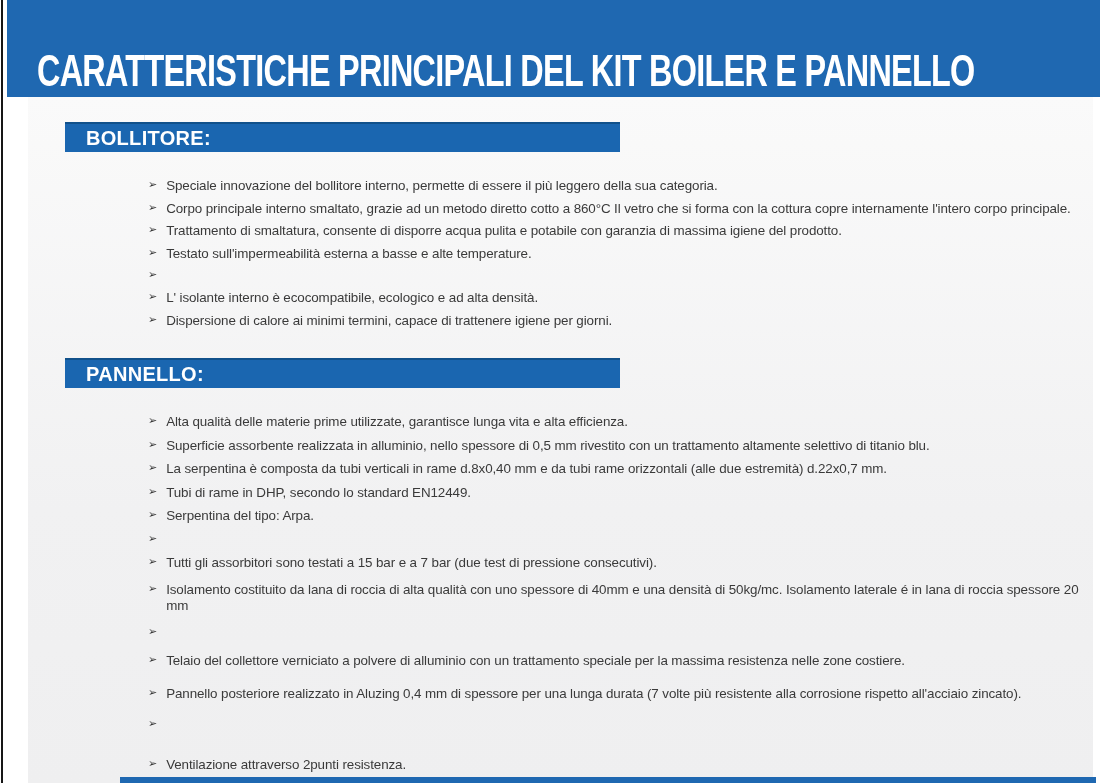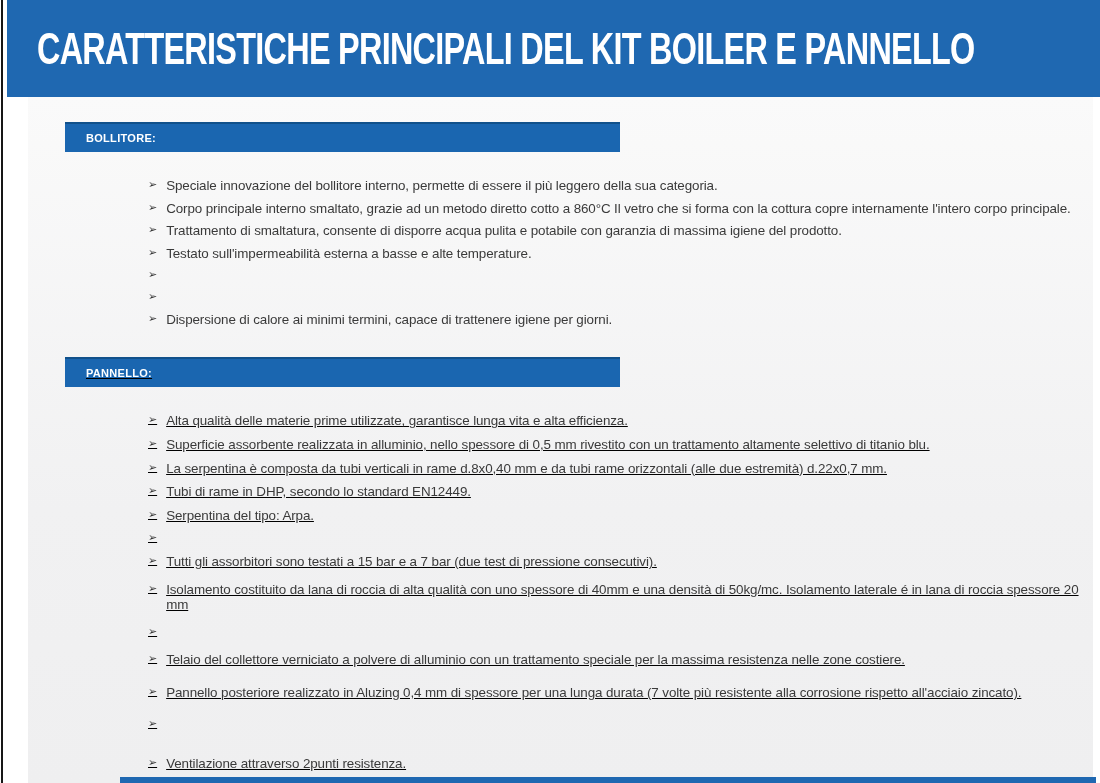--- a/index.html
+++ b/index.html
@@ -9,42 +9,42 @@
     font-family:"Liberation Sans", sans-serif;
     position:relative; overflow:hidden;
   }
   .left-rule {
     position:absolute; left:1px; top:0; width:2px; height:783px;
     background:#161616;
   }
   .banner {
     position:absolute; top:0; left:7px; right:0; height:97px;
     background:#1f68b1;
-    display:flex; align-items:center;
+    display:flex; align-items:flex-end;
   }
   .banner h1 {
     margin:0 0 0 30px;
     color:#ffffff;
     font-size:45px; font-weight:bold;
     letter-spacing:-1px; white-space:nowrap;
     transform:scaleX(0.72); transform-origin:left center;
   }
   .card {
     position:absolute; top:97px; left:28px; width:1065px; bottom:0;
     background:linear-gradient(180deg, #fafafa 0%, #f1f1f2 60%, #efeff0 100%);
   }
   .section-bar {
     margin-left:37px; width:555px; height:30px;
     background:#1a66b0; border-top:2px solid #11518b;
     box-sizing:border-box;
     display:flex; align-items:center; padding-left:21px;
-    color:#ffffff; font-size:11px; font-weight:bold; letter-spacing:0.3px;
+    color:#ffffff; font-size:20px; font-weight:bold; letter-spacing:0.3px;
   }
   .sec1 .section-bar { margin-top:25px; }
-  .sec2 { margin-top:30px;text-decoration:underline; }
+  .sec2 { margin-top:30px; }
   ul.bullets {
     list-style:none; margin:26px 0 0 120px; padding:0 14px 0 0;
     color:#3a3a3a; font-size:13.4px; line-height:1.16;
     letter-spacing:-0.1px;
   }
   ul.bullets li { display:flex; align-items:flex-start; gap:9px; }
   .sec1 li { margin-bottom:7px; }
   .sec2 li { margin-bottom:8px; }
   .sec2 li:nth-child(7)  { margin-bottom:12px; }
   .sec2 li:nth-child(8)  { margin-bottom:12px; }
@@ -94,20 +94,21 @@
           </li>
         <li>
             <span class="marker">➢</span>
             <span>Testato sull'impermeabilità esterna a basse e alte temperature.</span>
           </li>
         <li>
             <span class="marker">➢</span>
           </li>
         <li>
             <span class="marker">➢</span>
+            <span>L' isolante interno è ecocompatibile, ecologico e ad alta densità.</span>
           </li>
         <li>
             <span class="marker">➢</span>
             <span>Dispersione di calore ai minimi termini, capace di trattenere igiene per giorni.</span>
           </li>
       </ul>
     </section>
 
     <section class="sec2">
       <div class="section-bar">

